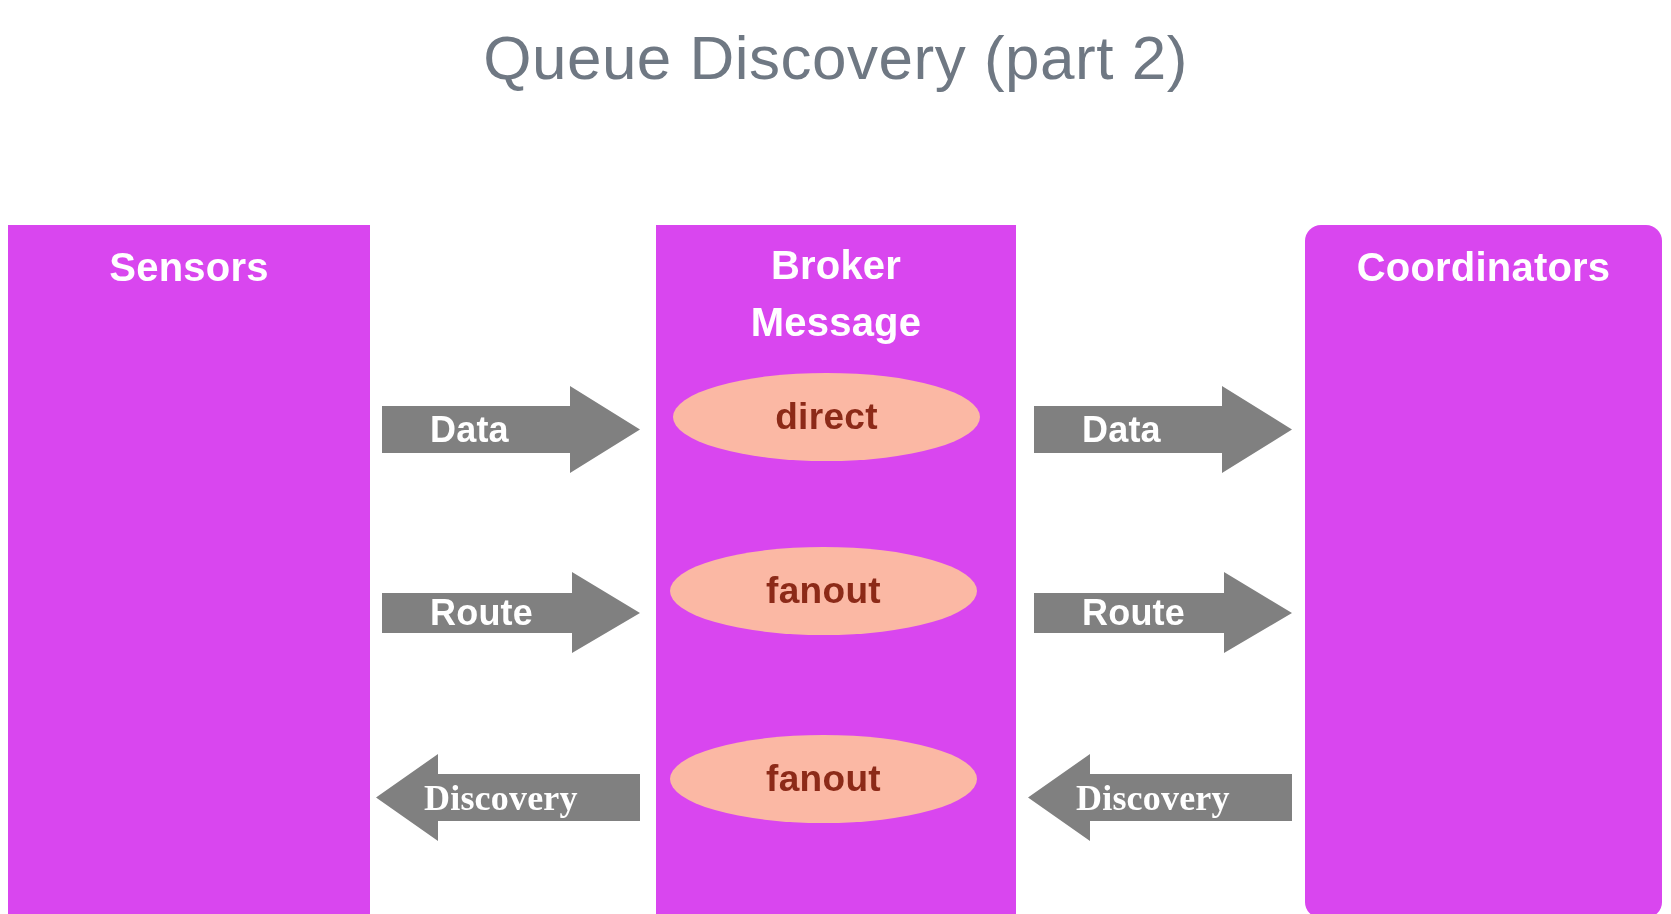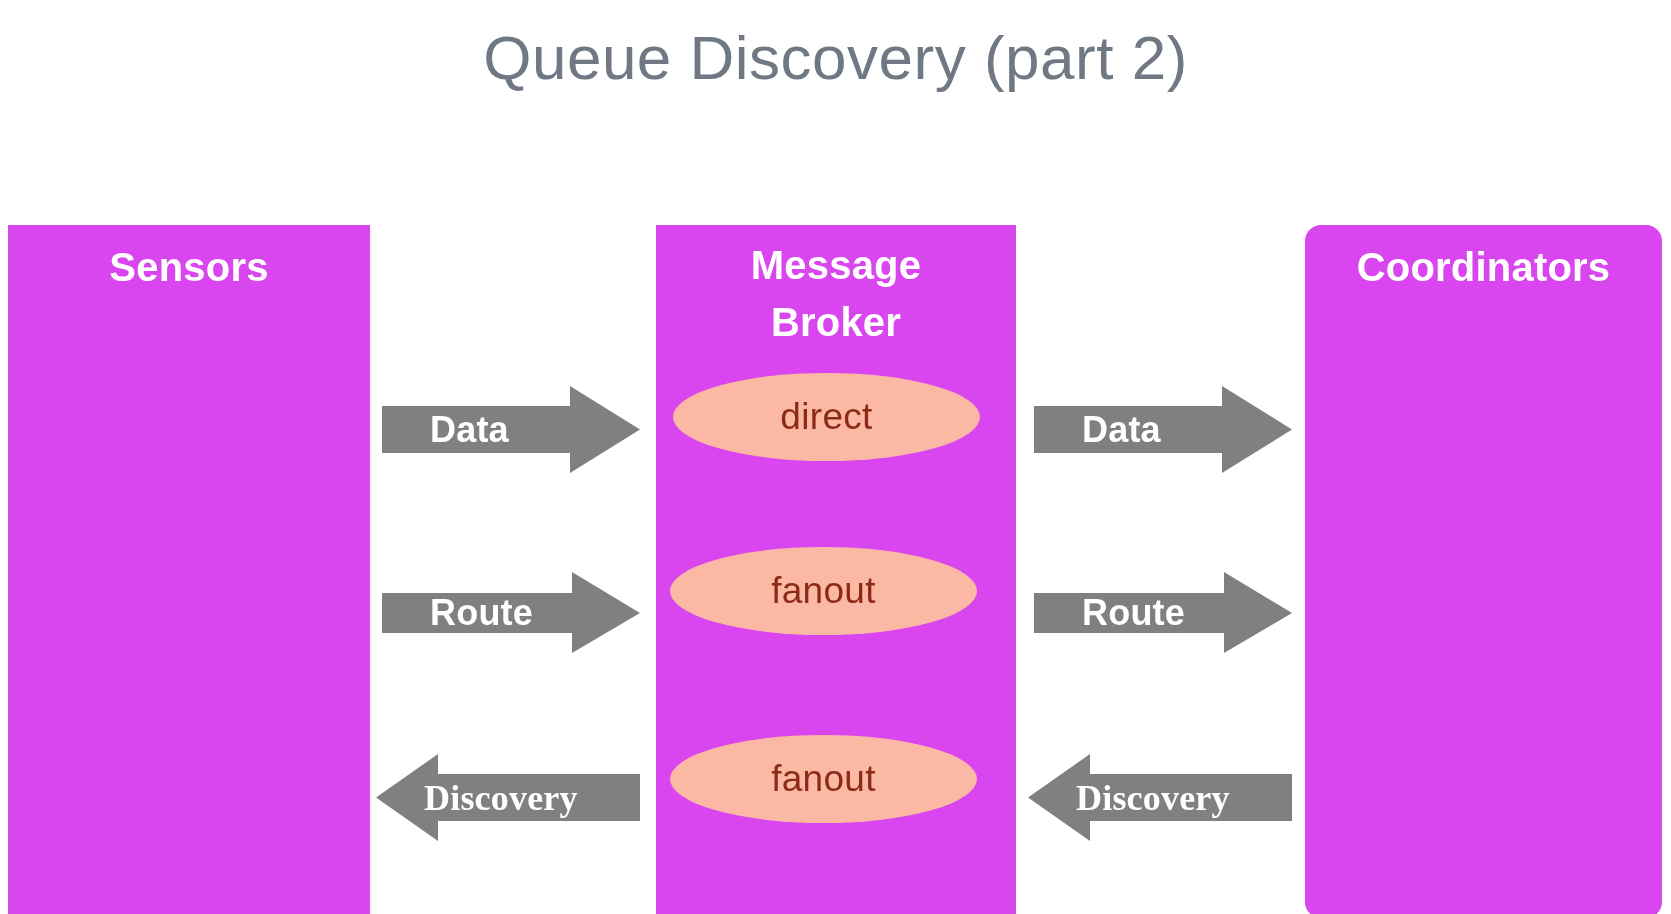--- a/index.html
+++ b/index.html
@@ -68,21 +68,21 @@
   
   .exchange {
     position: absolute;
     background: #fbb8a4;
     border-radius: 50%;
     display: flex;
     align-items: center;
     justify-content: center;
     color: #8c2a18;
     font-size: 37px;
-    font-weight: normal;
+    font-weight: bold;
     letter-spacing: 0.3px;
     text-align: right;
   }
   .ex-direct  { left: 673px; top: 357px; width: 307px; height: 88px; }
   .ex-fanout1 { left: 670px; top: 531px; width: 307px; height: 88px; }
   .ex-fanout2 { left: 670px; top: 719px; width: 307px; height: 88px; }
 
   
   .arrow {
     position: absolute;
@@ -119,22 +119,22 @@
 <div id="slide">
 
   <div class="slide-title">Queue Discovery (part 2)</div>
 
   <div class="column col-sensors">
     <div class="column-title">Sensors</div>
   </div>
 
   <div class="column col-broker">
     <div class="column-title two-line">
+      <div>Broker</div>
       <div>Message</div>
-      <div>Broker</div>
     </div>
   </div>
 
   <div class="column col-coordinators">
     <div class="column-title">Coordinators</div>
   </div>
 
   <div class="exchange ex-direct">direct</div>
   <div class="exchange ex-fanout1">fanout</div>
   <div class="exchange ex-fanout2">fanout</div>

